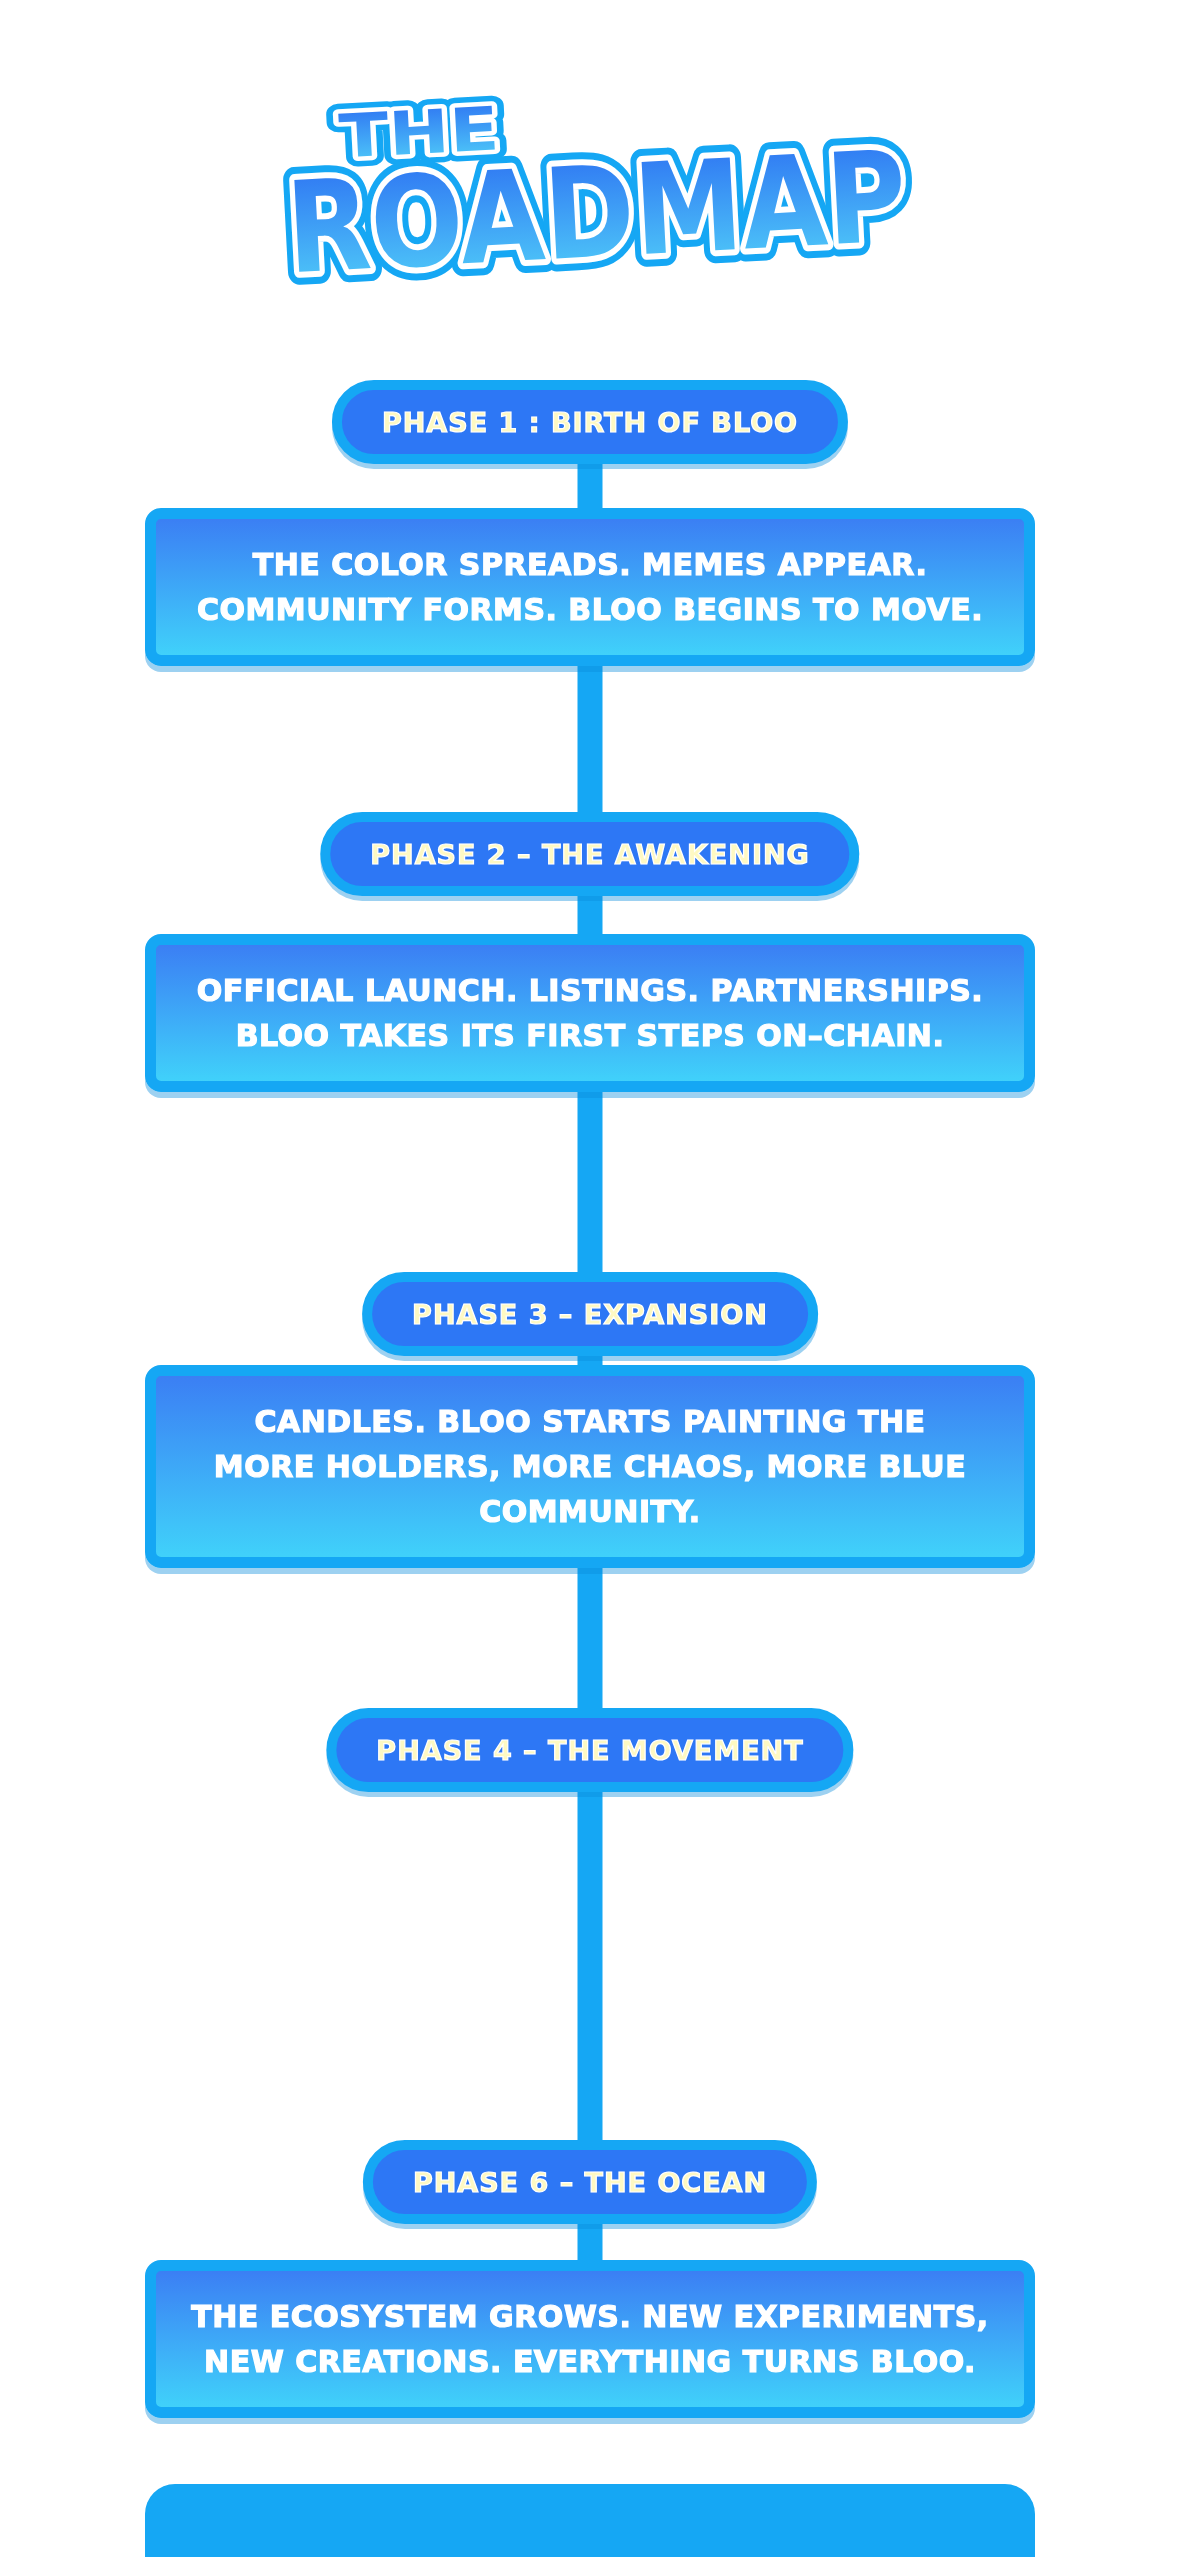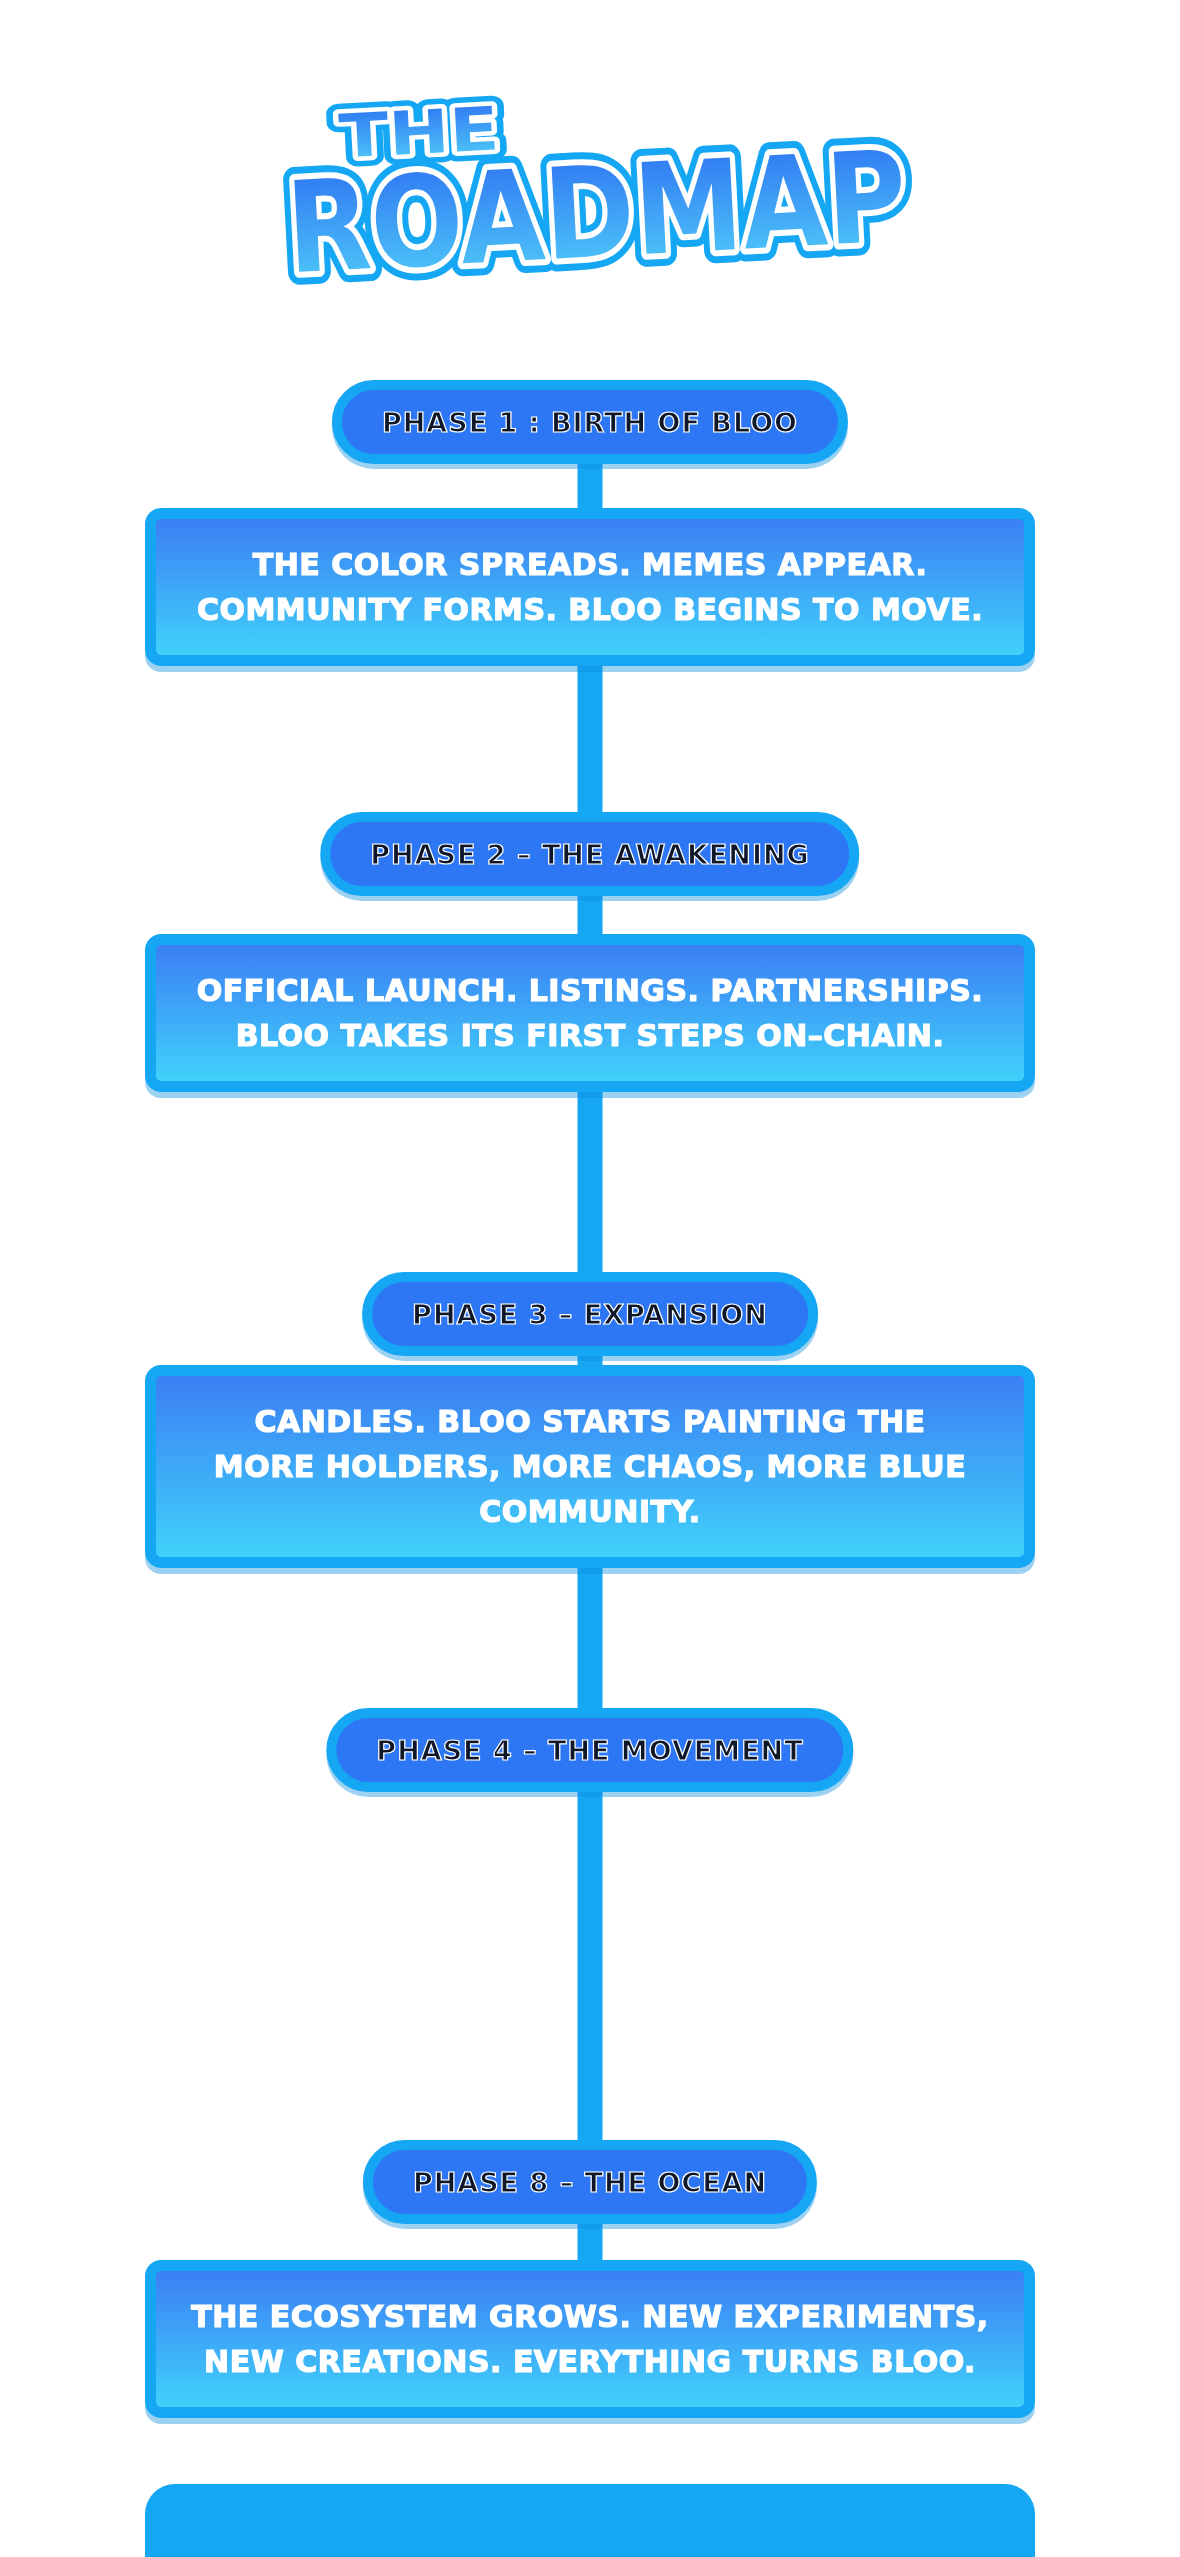--- a/index.html
+++ b/index.html
@@ -16,21 +16,21 @@
   
   .pill{
     position:absolute;left:50%;transform:translateX(-50%);
     height:64px;border:10px solid var(--accent,#15a7f4);
     background:var(--pill-fill,#2d77f5);
     border-radius:52px;display:flex;align-items:center;justify-content:center;
     padding:0 40px;white-space:nowrap;
     box-shadow:0 5px 0 rgba(10,140,220,0.4);
   }
   .pill-label{
-    color:#0f172a;font-weight:bold;font-size:27px;letter-spacing:1px;
+    color:#fef9c3;font-weight:bold;font-size:27px;letter-spacing:1px;
     -webkit-text-stroke:1.2px #ffffff;
   }
   
   .box{
     position:absolute;left:50%;transform:translateX(-50%);
     width:890px;box-sizing:border-box;
     border:11px solid var(--accent,#15a7f4);border-radius:16px;
     background:linear-gradient(180deg,var(--box-top,#3b7ff4) 0%,var(--box-bottom,#40d1fa) 100%);
     display:flex;flex-direction:column;align-items:center;justify-content:center;
     padding:23px 20px;
@@ -107,21 +107,21 @@
     <div class="desc-line">CANDLES. BLOO STARTS PAINTING THE</div>
     <div class="desc-line">MORE HOLDERS, MORE CHAOS, MORE BLUE</div>
     <div class="desc-line">COMMUNITY.</div>
   </div>
 
   <div class="pill" style="top:1708px">
     <span class="pill-label">PHASE 4 – THE MOVEMENT</span>
   </div>
 
   <div class="pill" style="top:2140px">
-    <span class="pill-label">PHASE 8 – THE OCEAN</span>
+    <span class="pill-label">PHASE 6 – THE OCEAN</span>
   </div>
   <div class="box" style="top:2260px">
     <div class="desc-line">THE ECOSYSTEM GROWS. NEW EXPERIMENTS,</div>
     <div class="desc-line">NEW CREATIONS. EVERYTHING TURNS BLOO.</div>
 
   </div>
 
   <div class="bottom-banner"></div>
 
 </div>

